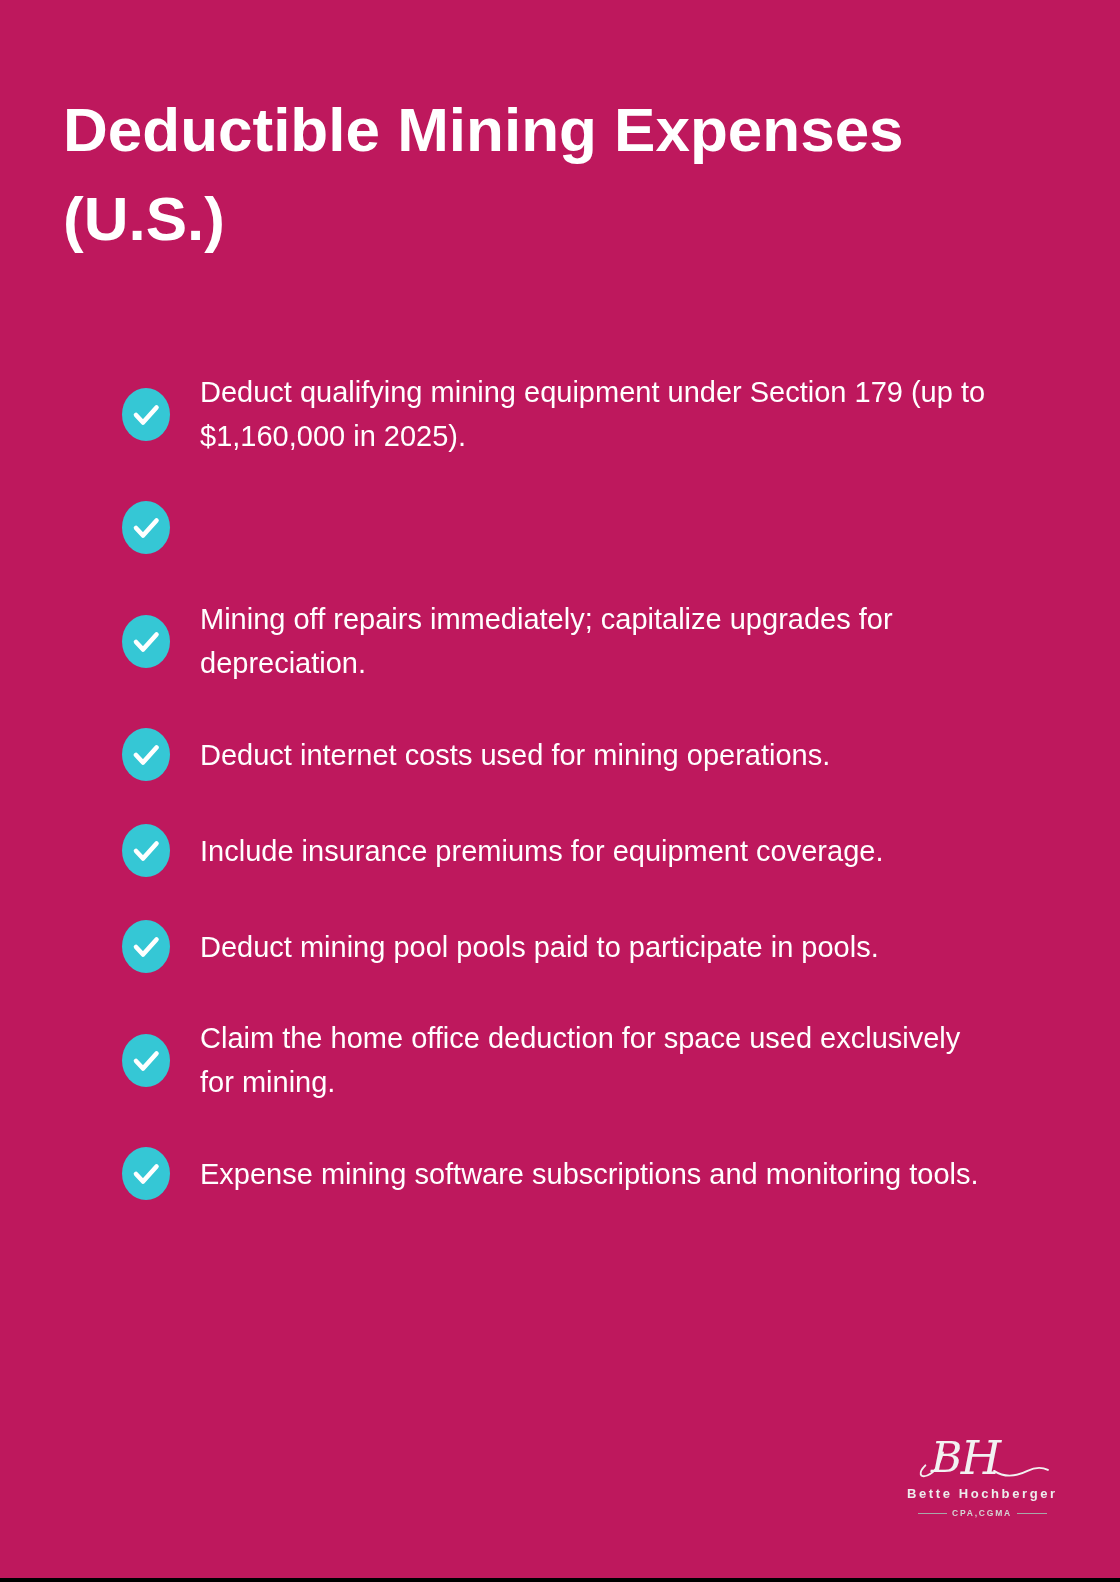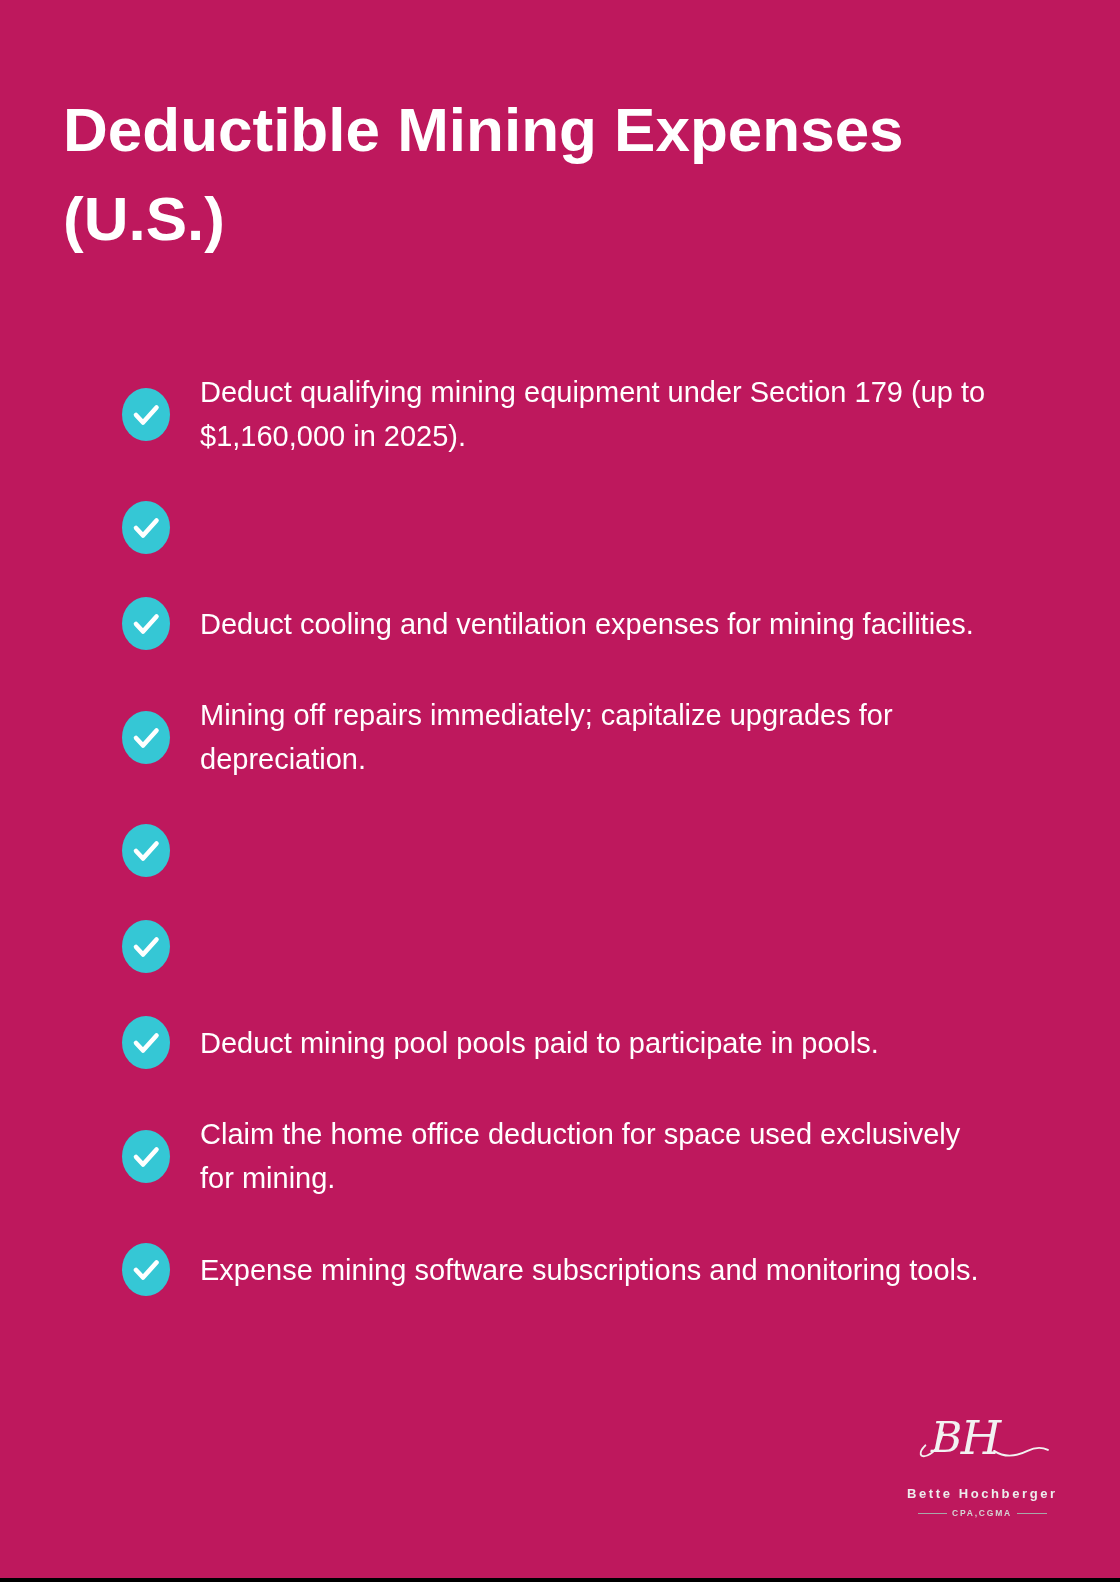--- a/index.html
+++ b/index.html
@@ -66,21 +66,20 @@
   }
   .monogram { width: 140px; height: 52px; margin-bottom: 4px; }
   .brand-name {
     width: 100%;
     text-align: center;
     font-size: 13px;
     font-weight: 700;
     letter-spacing: 2.6px;
     color: #ededed;
     white-space: nowrap;
-    margin-top: 20px;
   }
   .credentials-row {
     width: 86%;
     display: flex;
     align-items: center;
     gap: 5px;
     margin-top: 7px;
   }
   .rule { flex: 1; height: 1px; background: #a8a8a8; }
   .credentials {
@@ -109,52 +108,46 @@
     </li>
 
     <li class="check-item">
       <span class="check-badge">
         <svg width="48" height="53" viewBox="0 0 48 53" aria-hidden="true">
           <polyline points="14,27 21,34.5 34.5,19.5" fill="none" stroke="#ffffff" stroke-width="4.6" stroke-linecap="round" stroke-linejoin="round"></polyline>
         </svg>
       </span>
     </li>
 
-    <li class="check-item">
-      <span class="check-badge">
-        <svg width="48" height="53" viewBox="0 0 48 53" aria-hidden="true">
-          <polyline points="14,27 21,34.5 34.5,19.5" fill="none" stroke="#ffffff" stroke-width="4.6" stroke-linecap="round" stroke-linejoin="round"></polyline>
-        </svg>
-      </span>
-      <span class="item-text">Deduct cooling and ventilation expenses for mining facilities.</span>
-    </li>
 
     <li class="check-item">
       <span class="check-badge">
         <svg width="48" height="53" viewBox="0 0 48 53" aria-hidden="true">
           <polyline points="14,27 21,34.5 34.5,19.5" fill="none" stroke="#ffffff" stroke-width="4.6" stroke-linecap="round" stroke-linejoin="round"></polyline>
         </svg>
       </span>
       <span class="item-text">Mining off repairs immediately; capitalize upgrades for depreciation.</span>
     </li>
 
     <li class="check-item">
       <span class="check-badge">
         <svg width="48" height="53" viewBox="0 0 48 53" aria-hidden="true">
           <polyline points="14,27 21,34.5 34.5,19.5" fill="none" stroke="#ffffff" stroke-width="4.6" stroke-linecap="round" stroke-linejoin="round"></polyline>
         </svg>
       </span>
+      <span class="item-text">Deduct internet costs used for mining operations.</span>
     </li>
 
     <li class="check-item">
       <span class="check-badge">
         <svg width="48" height="53" viewBox="0 0 48 53" aria-hidden="true">
           <polyline points="14,27 21,34.5 34.5,19.5" fill="none" stroke="#ffffff" stroke-width="4.6" stroke-linecap="round" stroke-linejoin="round"></polyline>
         </svg>
       </span>
+      <span class="item-text">Include insurance premiums for equipment coverage.</span>
     </li>
 
     <li class="check-item">
       <span class="check-badge">
         <svg width="48" height="53" viewBox="0 0 48 53" aria-hidden="true">
           <polyline points="14,27 21,34.5 34.5,19.5" fill="none" stroke="#ffffff" stroke-width="4.6" stroke-linecap="round" stroke-linejoin="round"></polyline>
         </svg>
       </span>
       <span class="item-text">Deduct mining pool pools paid to participate in pools.</span>
     </li>

